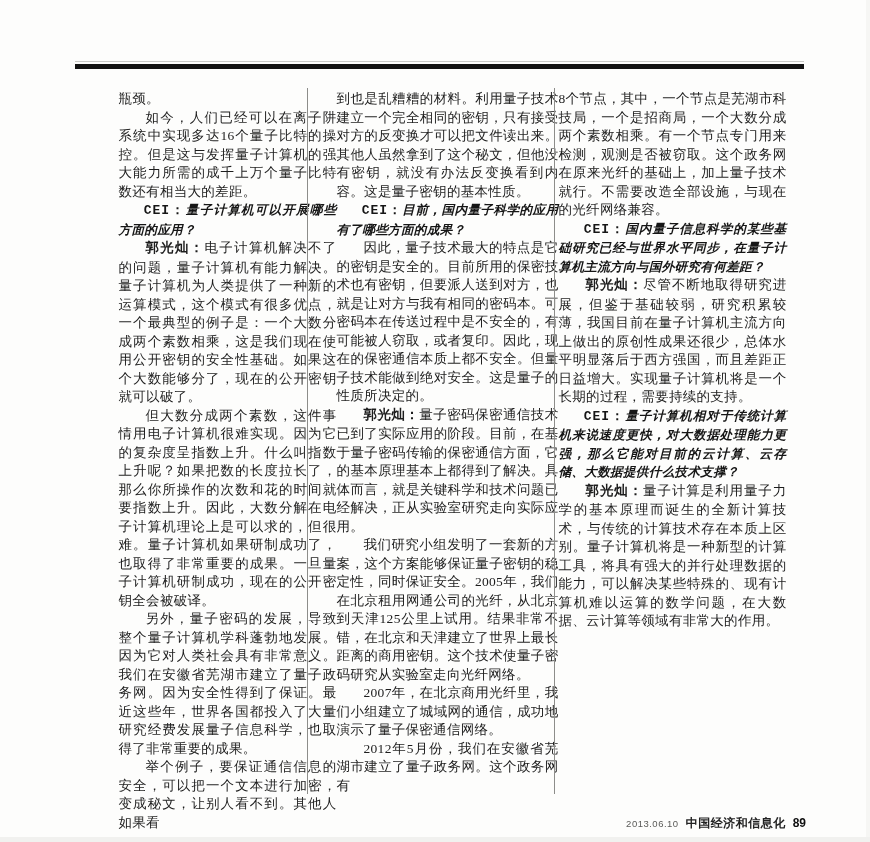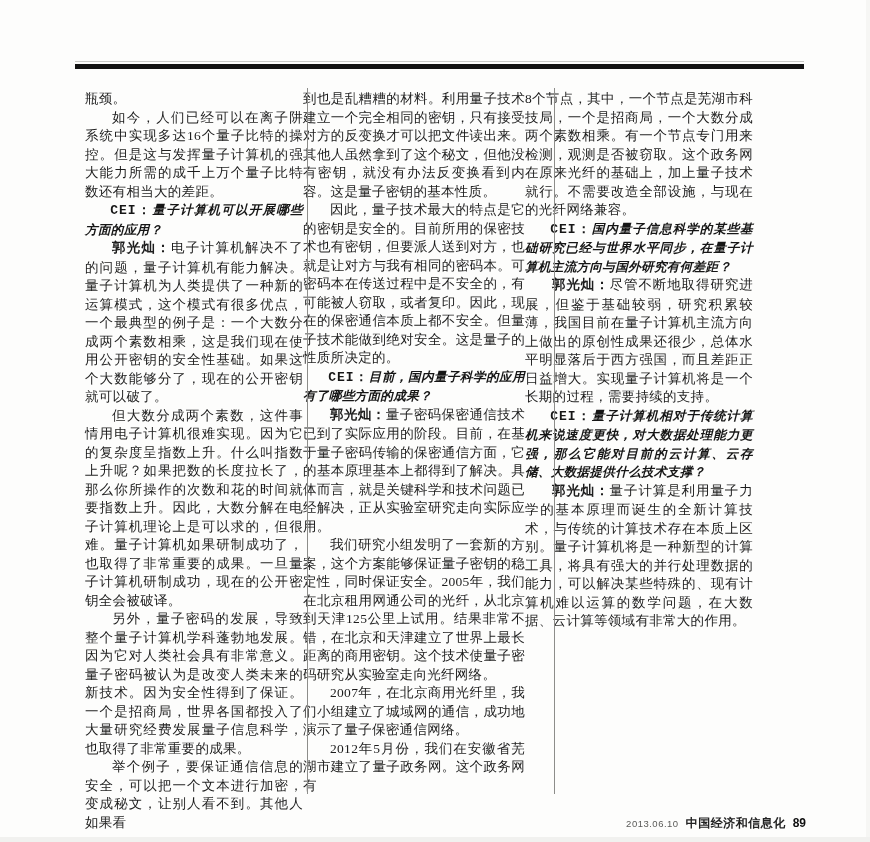--- a/index.html
+++ b/index.html
@@ -11,21 +11,21 @@
     overflow:hidden;
   }
   .page{position:relative;width:870px;height:842px;background:#fdfdfc;overflow:hidden;}
   
   .edge-bottom{position:absolute;left:0;right:0;bottom:0;height:5px;background:#f1f1ef;}
   .edge-right{position:absolute;top:0;bottom:0;right:0;width:4px;background:#f6f6f4;}
 
   .top-rule-thin{position:absolute;left:75px;right:66px;top:61px;height:1px;background:#c9c9c6;}
   .top-rule{position:absolute;left:75px;right:66px;top:64px;height:5px;background:#121212;}
 
-  .columns{position:absolute;left:85px;top:90px;width:715px;display:flex;justify-content:flex-start;}
+  .columns{position:absolute;left:95px;top:90px;width:715px;display:flex;justify-content:center;}
   .col{width:218px;}
   .col:nth-child(2){width:222px;}
   .col:nth-child(3){width:228px;}
 
   .divider{position:absolute;top:88px;height:706px;width:1px;background:#8d8d8a;}
   .divider-1{left:307px;}
   .divider-2{left:554px;}
 
   .para{
     margin:0;
@@ -77,27 +77,27 @@
   <div class="top-rule-thin"></div>
   <div class="top-rule"></div>
 
   <div class="columns">
     <div class="col">
         <p class="para body">瓶颈。</p>
         <p class="para body indent">如今，人们已经可以在离子阱系统中实现多达16个量子比特的操控。但是这与发挥量子计算机的强大能力所需的成千上万个量子比特数还有相当大的差距。</p>
         <p class="para question indent"><span class="speaker">CEI：</span>量子计算机可以开展哪些方面的应用？</p>
         <p class="para answer indent"><span class="speaker">郭光灿：</span>电子计算机解决不了的问题，量子计算机有能力解决。量子计算机为人类提供了一种新的运算模式，这个模式有很多优点，一个最典型的例子是：一个大数分成两个素数相乘，这是我们现在使用公开密钥的安全性基础。如果这个大数能够分了，现在的公开密钥就可以破了。</p>
         <p class="para body indent">但大数分成两个素数，这件事情用电子计算机很难实现。因为它的复杂度呈指数上升。什么叫指数上升呢？如果把数的长度拉长了，那么你所操作的次数和花的时间就要指数上升。因此，大数分解在电子计算机理论上是可以求的，但很难。量子计算机如果研制成功了，也取得了非常重要的成果。一旦量子计算机研制成功，现在的公开密钥全会被破译。</p>
-        <p class="para body indent">另外，量子密码的发展，导致整个量子计算机学科蓬勃地发展。因为它对人类社会具有非常意义。量子密码被认为是改变人类未来的新技术。因为安全性得到了保证。一个是招商局，世界各国都投入了大量研究经费发展量子信息科学，也取得了非常重要的成果。</p>
+        <p class="para body indent">另外，量子密码的发展，导致整个量子计算机学科蓬勃地发展。因为它对人类社会具有非常意义。我们在安徽省芜湖市建立了量子政务网。因为安全性得到了保证。最近这些年，世界各国都投入了大量研究经费发展量子信息科学，也取得了非常重要的成果。</p>
         <p class="para body indent">举个例子，要保证通信信息的安全，可以把一个文本进行加密，变成秘文，让别人看不到。其他人如果看</p>
       </div>
     <div class="col">
         <p class="para body">到也是乱糟糟的材料。利用量子技术建立一个完全相同的密钥，只有接受对方的反变换才可以把文件读出来。其他人虽然拿到了这个秘文，但他没有密钥，就没有办法反变换看到内容。这是量子密钥的基本性质。</p>
+        <p class="para question indent"><span class="speaker">CEI：</span>目前，国内量子科学的应用有了哪些方面的成果？</p>
         <p class="para body indent">因此，量子技术最大的特点是它的密钥是安全的。目前所用的保密技术也有密钥，但要派人送到对方，也就是让对方与我有相同的密码本。可密码本在传送过程中是不安全的，有可能被人窃取，或者复印。因此，现在的保密通信本质上都不安全。但量子技术能做到绝对安全。这是量子的性质所决定的。</p>
-        <p class="para question indent"><span class="speaker">CEI：</span>目前，国内量子科学的应用有了哪些方面的成果？</p>
         <p class="para answer indent"><span class="speaker">郭光灿：</span>量子密码保密通信技术已到了实际应用的阶段。目前，在基于量子密码传输的保密通信方面，它的基本原理基本上都得到了解决。具体而言，就是关键科学和技术问题已经解决，正从实验室研究走向实际应用。</p>
         <p class="para body indent">我们研究小组发明了一套新的方案，这个方案能够保证量子密钥的稳定性，同时保证安全。2005年，我们在北京租用网通公司的光纤，从北京到天津125公里上试用。结果非常不错，在北京和天津建立了世界上最长距离的商用密钥。这个技术使量子密码研究从实验室走向光纤网络。</p>
         <p class="para body indent">2007年，在北京商用光纤里，我们小组建立了城域网的通信，成功地演示了量子保密通信网络。</p>
         <p class="para body indent">2012年5月份，我们在安徽省芜湖市建立了量子政务网。这个政务网有</p>
       </div>
     <div class="col">
         <p class="para body">8个节点，其中，一个节点是芜湖市科技局，一个是招商局，一个大数分成两个素数相乘。有一个节点专门用来检测，观测是否被窃取。这个政务网在原来光纤的基础上，加上量子技术就行。不需要改造全部设施，与现在的光纤网络兼容。</p>
         <p class="para question indent"><span class="speaker">CEI：</span>国内量子信息科学的某些基础研究已经与世界水平同步，在量子计算机主流方向与国外研究有何差距？</p>
         <p class="para answer indent"><span class="speaker">郭光灿：</span>尽管不断地取得研究进展，但鉴于基础较弱，研究积累较薄，我国目前在量子计算机主流方向上做出的原创性成果还很少，总体水平明显落后于西方强国，而且差距正日益增大。实现量子计算机将是一个长期的过程，需要持续的支持。</p>
         <p class="para question indent"><span class="speaker">CEI：</span>量子计算机相对于传统计算机来说速度更快，对大数据处理能力更强，那么它能对目前的云计算、云存储、大数据提供什么技术支撑？</p>

